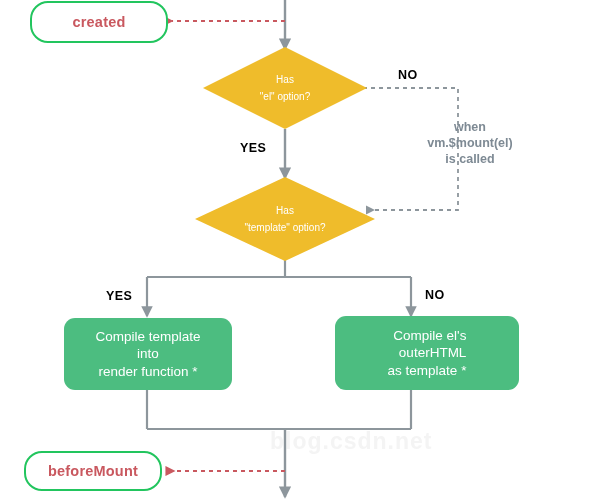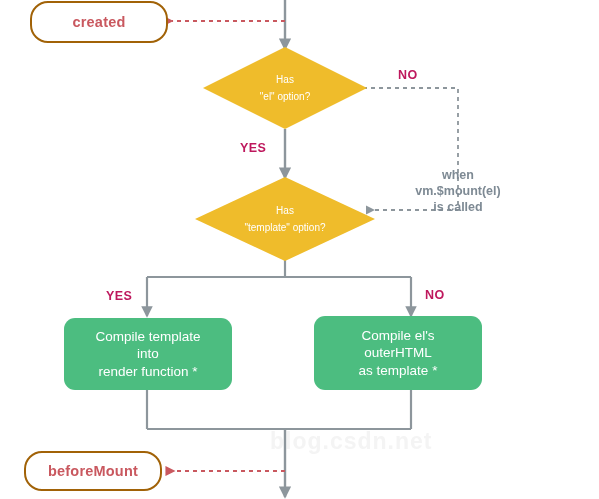--- a/index.html
+++ b/index.html
@@ -31,21 +31,21 @@
     position: absolute;
     box-sizing: border-box;
     display: flex;
     align-items: center;
     justify-content: center;
     text-align: center;
   }
 
   
   .pill {
-    border: 2px solid #a16207;
+    border: 2px solid #22c55e;
     border-radius: 18px;
     background: #ffffff;
     color: #c9585f;
     font-weight: bold;
     font-size: 14.5px;
     letter-spacing: 0.2px;
     align-items: center;
   }
 
   
@@ -80,21 +80,21 @@
     background: #4cbd80;
     border-radius: 11px;
     color: #ffffff;
     font-size: 13.5px;
     line-height: 17.5px;
   }
 
   
   .edge-label {
     position: absolute;
-    color: #be185d;
+    color: #000000;
     font-weight: bold;
     font-size: 12.5px;
     letter-spacing: 0.4px;
     white-space: nowrap;
   }
   .note {
     position: absolute;
     color: #7e8a94;
     font-weight: bold;
     font-size: 12.5px;
@@ -177,35 +177,35 @@
     <div class="diamond-label" style="white-space: pre-line;">Has
 "template" option?</div>
   </div>
 
   <div class="node proc" style="left:64px; top:318px; width:168px; height:72px;">
     <span style="white-space: pre-line;">Compile template
 into
 render function *</span>
   </div>
 
-  <div class="node proc" style="left:314px; top:316px; width:168px; height:74px;">
+  <div class="node proc" style="left:335px; top:316px; width:184px; height:74px;text-align:right;">
     <span style="white-space: pre-line;">Compile el's
 outerHTML
 as template *</span>
   </div>
 
   <div class="node pill" style="left:24px; top:451px; width:138px; height:40px;">
     <span>beforeMount</span>
   </div>
 
   <div class="edge-label" style="left:398px; top:68px;">NO</div>
 
   <div class="edge-label" style="left:240px; top:141px;">YES</div>
 
   <div class="edge-label" style="left:106px; top:289px;">YES</div>
 
   <div class="edge-label" style="left:425px; top:288px;">NO</div>
 
-  <div class="note" style="left:398px; top:119px; width:120px;margin-top:48px;">when
+  <div class="note" style="left:410px; top:119px; width:120px;">when
 vm.$mount(el)
 is called</div>
 
 </div>
 
 </body></html>

